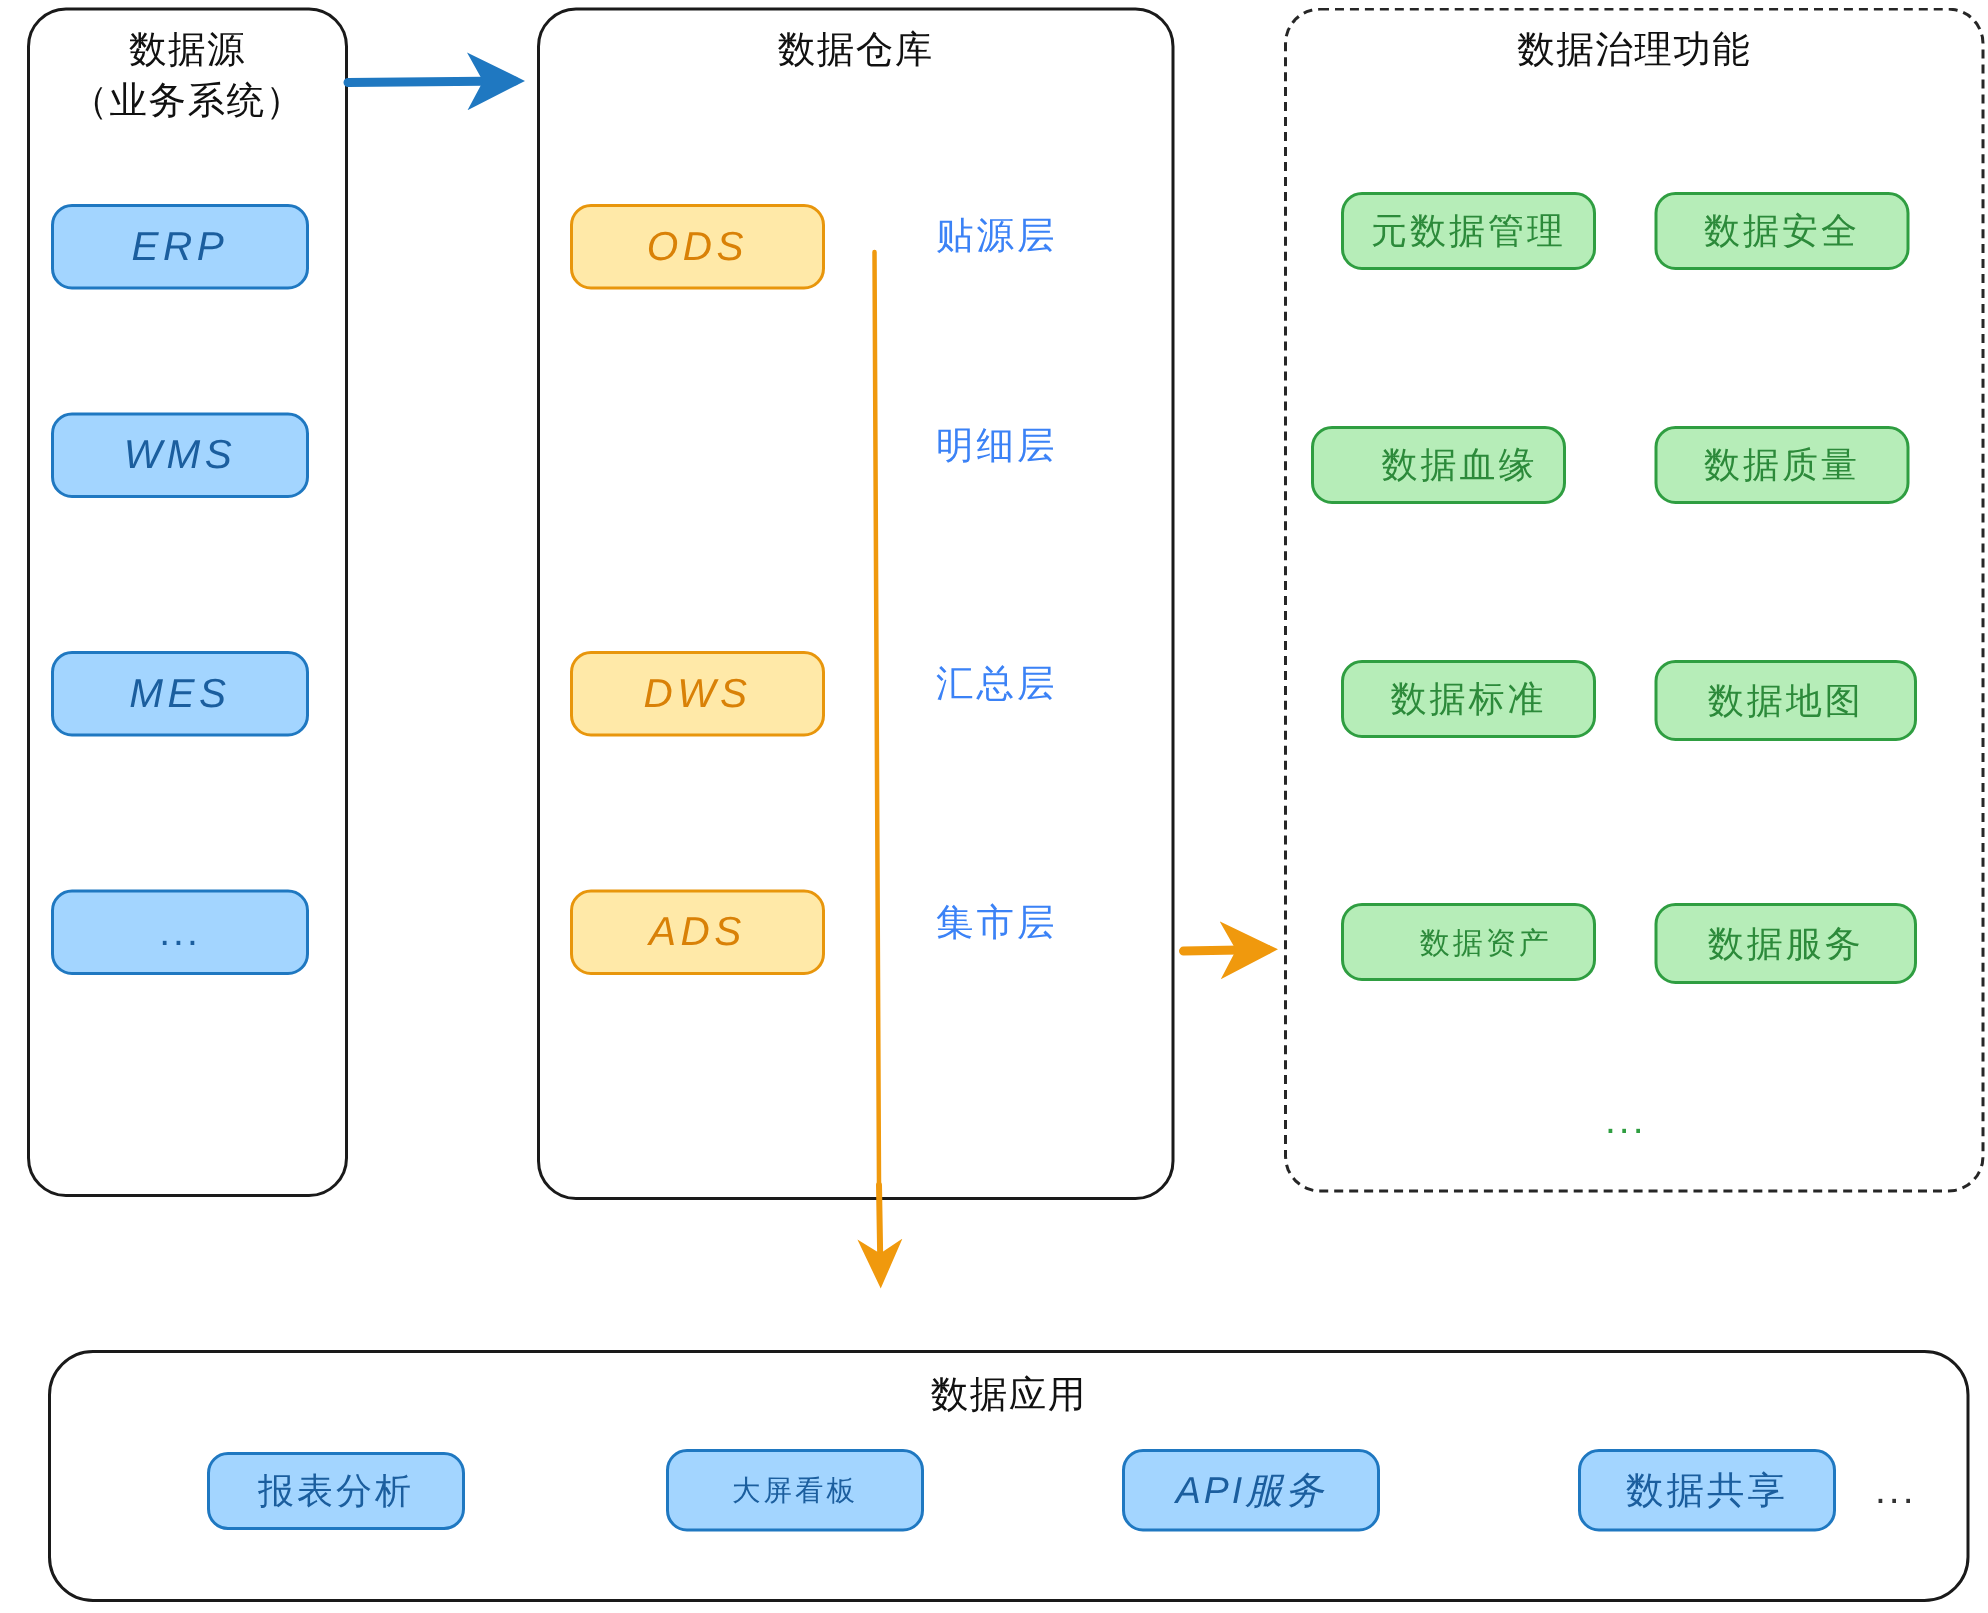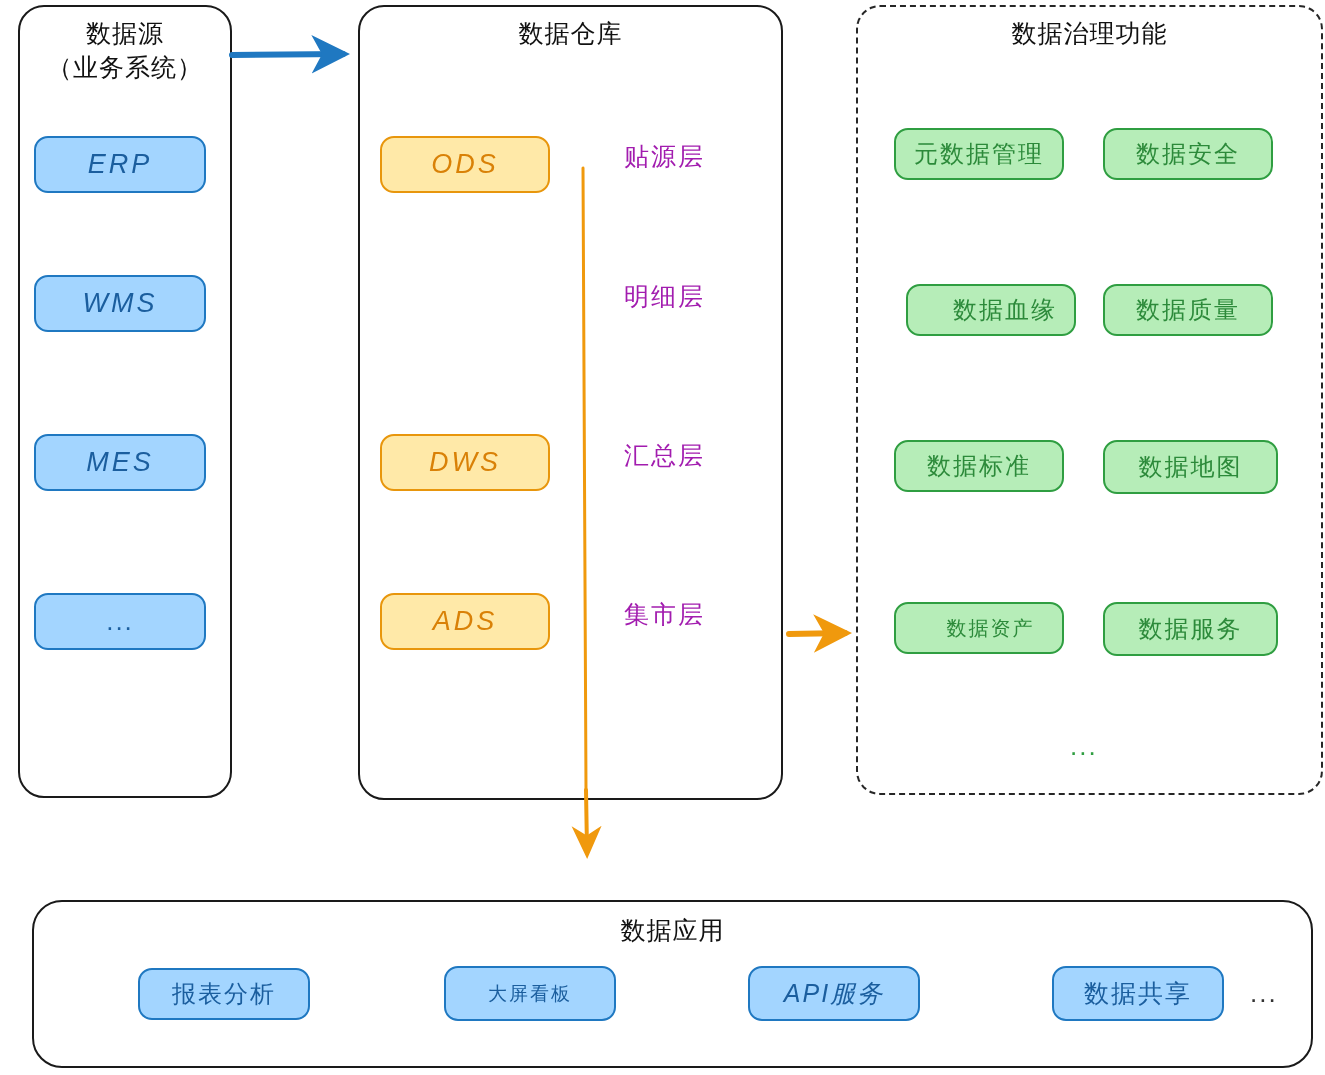--- a/index.html
+++ b/index.html
@@ -75,21 +75,21 @@
     letter-spacing:3px;
   }
   .dots{
     position:absolute;
     font-size:26px;
     letter-spacing:2px;
     line-height:1;
   }
   .layer-label{
     position:absolute;
-    color:#a21caf;
+    color:#3b82f6;
     font-size:25px;
     letter-spacing:2px;
     white-space:nowrap;
   }
   
   #arrows{
     position:absolute;
     left:0;top:0;
     width:1325px;height:1075px;
     pointer-events:none;
@@ -142,21 +142,21 @@
     <div class="container-title">数据治理功能</div>
   </div>
 
   <div class="chip green" style="left:884px;top:128px;width:170px;height:52px;font-size:24px;">
     <span>元数据管理</span>
   </div>
   <div class="chip green" style="left:1093px;top:128px;width:170px;height:52px;font-size:24px;">
     <span>数据安全</span>
   </div>
 
-  <div class="chip green" style="left:896px;top:284px;width:170px;height:52px;font-size:24px;padding-left:28px;">
+  <div class="chip green" style="left:864px;top:284px;width:170px;height:52px;font-size:24px;padding-left:28px;">
     <span>数据血缘</span>
   </div>
   <div class="chip green" style="left:1093px;top:284px;width:170px;height:52px;font-size:24px;">
     <span>数据质量</span>
   </div>
 
   <div class="chip green" style="left:884px;top:440px;width:170px;height:52px;font-size:24px;text-align:center;">
     <span>数据标准</span>
   </div>
   <div class="chip green" style="left:1093px;top:440px;width:175px;height:54px;font-size:24px;">

